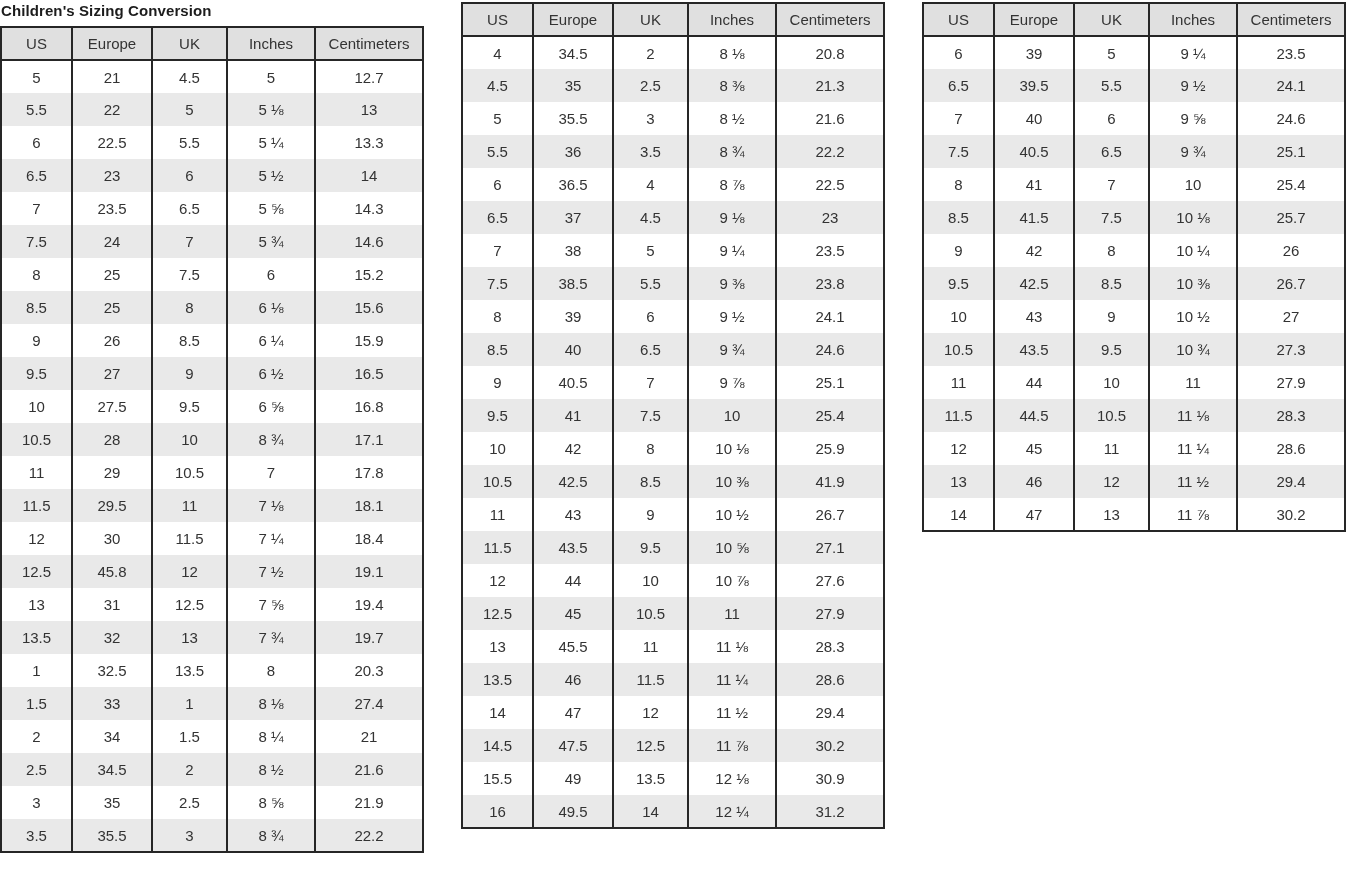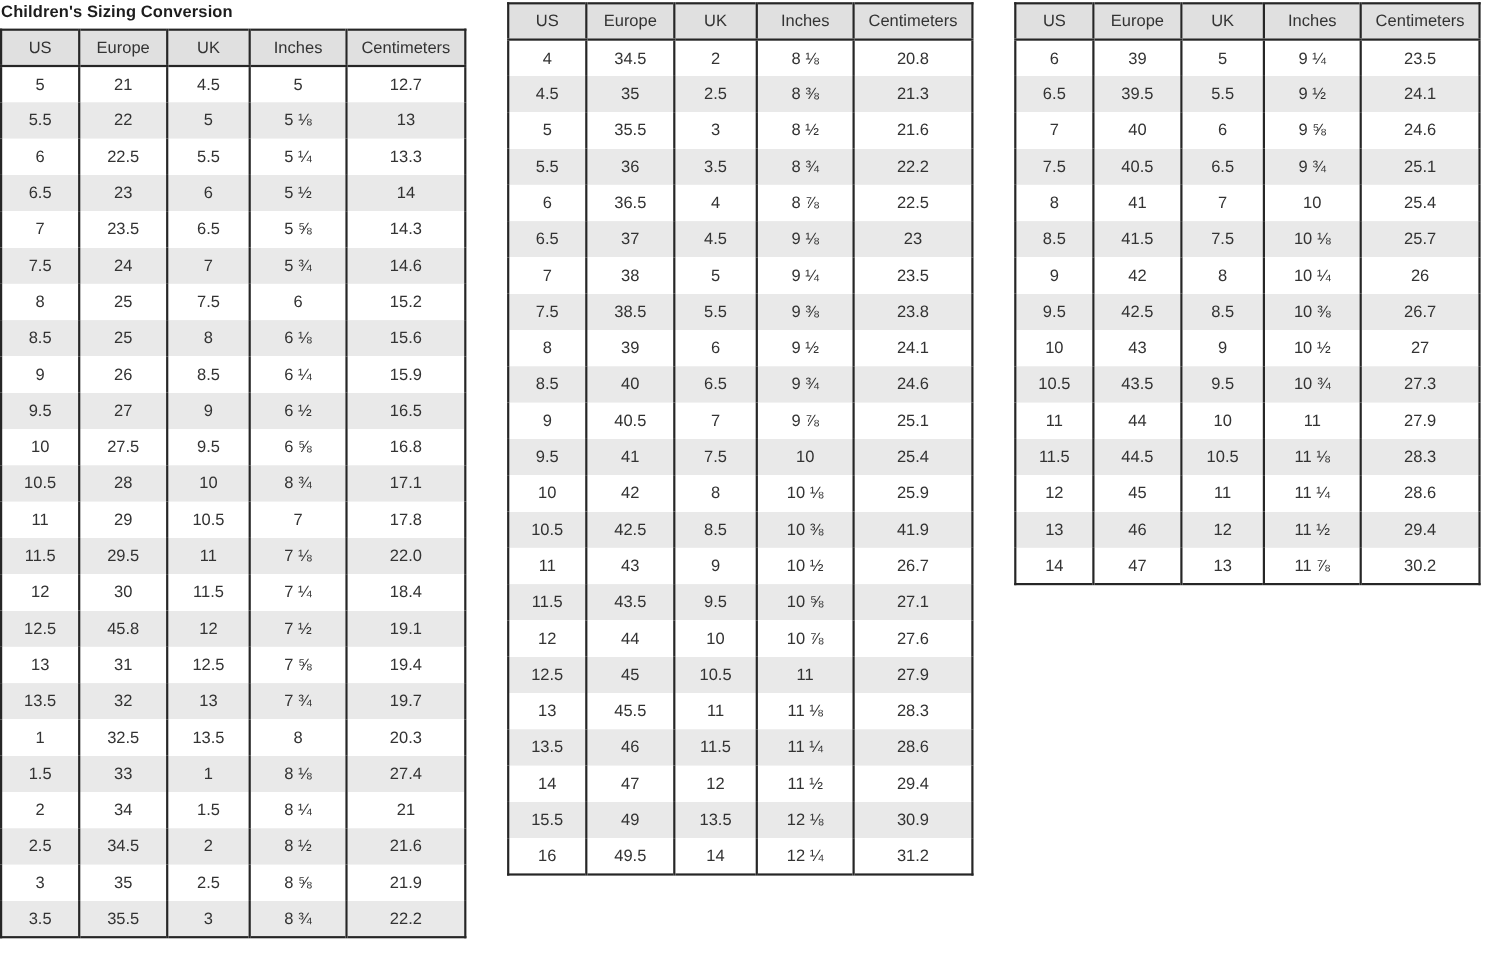--- a/index.html
+++ b/index.html
@@ -171,21 +171,21 @@
             <td>29</td>
             <td>10.5</td>
             <td>7</td>
             <td>17.8</td>
           </tr>
           <tr>
             <td>11.5</td>
             <td>29.5</td>
             <td>11</td>
             <td>7 ⅛</td>
-            <td>22.0</td>
+            <td>18.1</td>
           </tr>
           <tr>
             <td>12</td>
             <td>30</td>
             <td>11.5</td>
             <td>7 ¼</td>
             <td>18.4</td>
           </tr>
           <tr>
             <td>12.5</td>
@@ -407,20 +407,27 @@
             <td>28.6</td>
           </tr>
           <tr>
             <td>14</td>
             <td>47</td>
             <td>12</td>
             <td>11 ½</td>
             <td>29.4</td>
           </tr>
           <tr>
+            <td>14.5</td>
+            <td>47.5</td>
+            <td>12.5</td>
+            <td>11 ⅞</td>
+            <td>30.2</td>
+          </tr>
+          <tr>
             <td>15.5</td>
             <td>49</td>
             <td>13.5</td>
             <td>12 ⅛</td>
             <td>30.9</td>
           </tr>
           <tr>
             <td>16</td>
             <td>49.5</td>
             <td>14</td>

